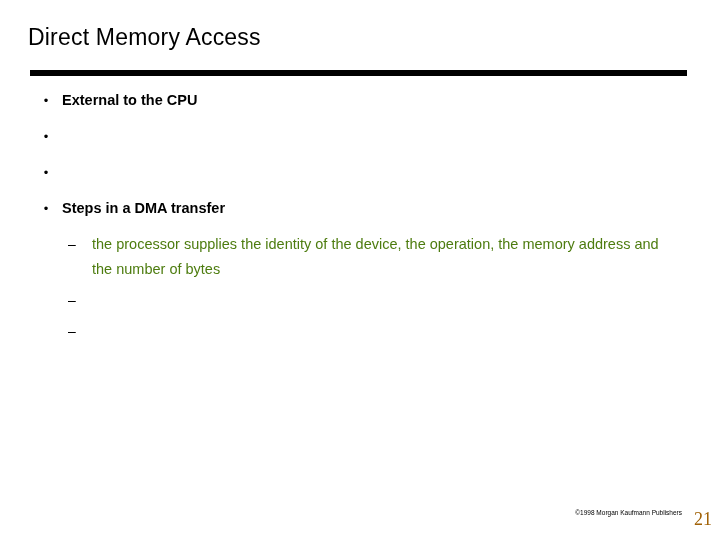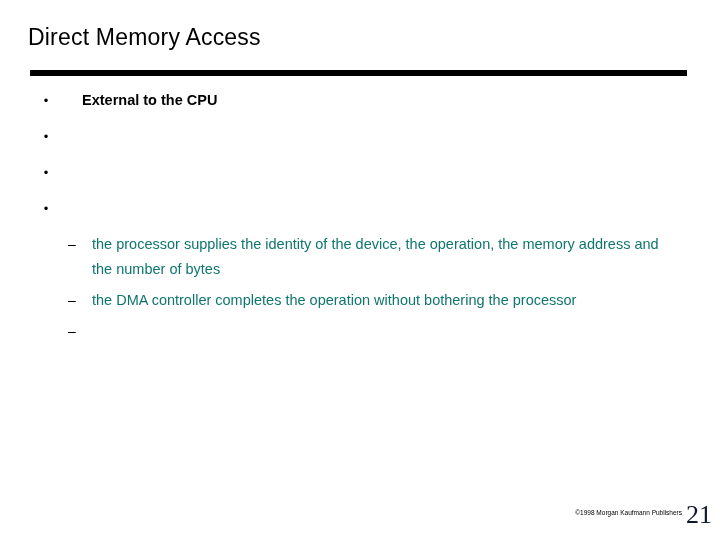--- a/index.html
+++ b/index.html
@@ -59,59 +59,58 @@
     font-size: 13px;
     line-height: 25px;
     color: #000000;
   }
   .bullet-l1 .text {
     font-size: 14.5px;
     font-weight: bold;
     line-height: 25px;
     color: #000000;
     max-width: 590px;
-    margin-left: 20px;
   }
   .bullet-l2 {
     position: relative;
     display: flex;
     align-items: flex-start;
     margin-bottom: 6px;
     padding-left: 38px;
   }
   .bullet-l2 .marker {
     width: 24px;
     flex: 0 0 24px;
     text-align: left;
     font-size: 14px;
     line-height: 25px;
     color: #000000;
   }
   .bullet-l2 .text {
     font-size: 14.5px;
     font-weight: normal;
     line-height: 25px;
-    color: #0f766e;
+    color: #4d7c0f;
     max-width: 580px;
   }
   .footer-copyright {
     position: absolute;
     right: 38px;
     bottom: 24px;
     font-size: 6.5px;
     color: #000000;
     white-space: nowrap;
     text-align: right;
   }
   .page-number {
     position: absolute;
     right: 8px;
     bottom: 10px;
-    font-size: 26px;
-    color: #0f172a;
+    font-size: 18px;
+    color: #a16207;
     font-family: "Liberation Serif", serif;
   }
 </style>
 </head>
 <body>
 
 <div class="slide">
 
   <div class="slide-title">Direct Memory Access</div>
   <div class="title-rule"></div>
@@ -126,30 +125,30 @@
     <div class="bullet-l1">
       <span class="marker">•</span>
     </div>
 
     <div class="bullet-l1">
       <span class="marker">•</span>
     </div>
 
     <div class="bullet-l1">
       <span class="marker">•</span>
+      <span class="text">Steps in a DMA transfer</span>
     </div>
 
     <div class="bullet-l2">
       <span class="marker">–</span>
       <span class="text">the processor supplies the identity of the device, the operation, the memory address and the number of bytes</span>
     </div>
 
     <div class="bullet-l2">
       <span class="marker">–</span>
-      <span class="text">the DMA controller completes the operation without bothering the processor</span>
     </div>
 
     <div class="bullet-l2">
       <span class="marker">–</span>
     </div>
 
   </div>
 
   <div class="footer-copyright">©1998 Morgan Kaufmann Publishers</div>
   <div class="page-number">21</div>

